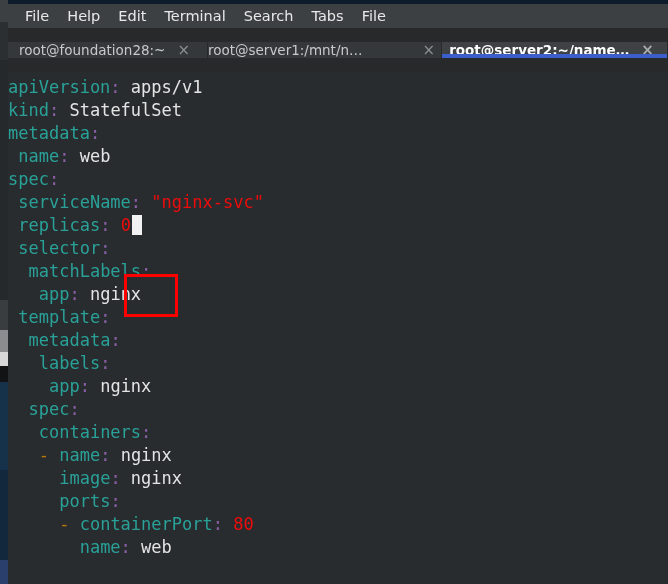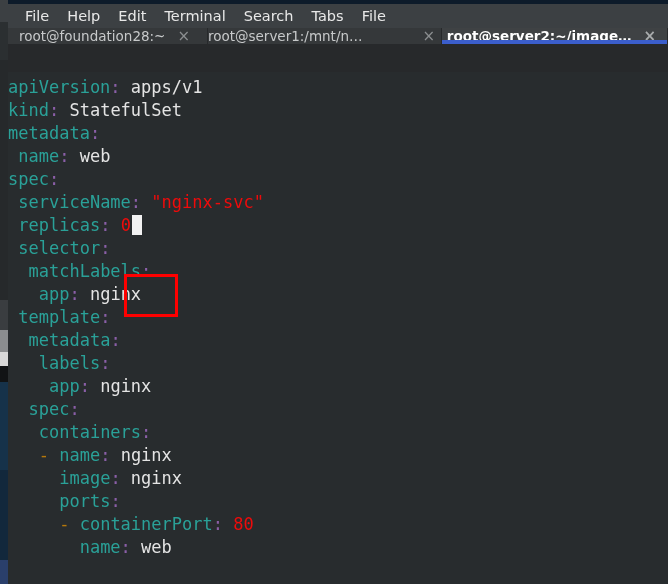--- a/index.html
+++ b/index.html
@@ -60,21 +60,21 @@
     line-height: 24px;
     white-space: nowrap;
     cursor: default;
   }
 
   
   #tab-bar {
     height: 44px;
     background: #27292b;
     display: flex;
-    align-items: flex-start;
+    align-items: center;
     flex: 0 0 auto;
   }
   .tab {
     display: flex;
     align-items: center;
     justify-content: center;
     position: relative;
     background: #35383a;
     color: #c7c9ca;
     font-size: 13.5px;
@@ -173,21 +173,21 @@
   <div id="tab-bar">
     <div class="tab" id="tab-0">
       <span class="tab-label">root@foundation28:~</span>
       <span class="tab-close">×</span>
     </div>
     <div class="tab" id="tab-1">
       <span class="tab-label">root@server1:/mnt/n…</span>
       <span class="tab-close">×</span>
     </div>
     <div class="tab active" id="tab-2">
-      <span class="tab-label">root@server2:~/image…</span>
+      <span class="tab-label">root@server2:~/name…</span>
       <span class="tab-close">×</span>
     </div>
   </div>
 
   <div id="terminal-body">
     <div id="code"><div class="line"><span class="ind"></span><span class="key">apiVersion</span><span class="colon">:</span><span class="val">&nbsp;apps/v1</span></div><div class="line"><span class="ind"></span><span class="key">kind</span><span class="colon">:</span><span class="val">&nbsp;StatefulSet</span></div><div class="line"><span class="ind"></span><span class="key">metadata</span><span class="colon">:</span></div><div class="line"><span class="ind">&nbsp;</span><span class="key">name</span><span class="colon">:</span><span class="val">&nbsp;web</span></div><div class="line"><span class="ind"></span><span class="key">spec</span><span class="colon">:</span></div><div class="line"><span class="ind">&nbsp;</span><span class="key">serviceName</span><span class="colon">:</span><span class="str">&nbsp;"nginx-svc"</span></div><div class="line"><span class="ind">&nbsp;</span><span class="key">replicas</span><span class="colon">:</span><span class="num">&nbsp;0</span><span id="cursor-block"></span></div><div class="line"><span class="ind">&nbsp;</span><span class="key">selector</span><span class="colon">:</span></div><div class="line"><span class="ind">&nbsp;&nbsp;</span><span class="key">matchLabels</span><span class="colon">:</span></div><div class="line"><span class="ind">&nbsp;&nbsp;&nbsp;</span><span class="key">app</span><span class="colon">:</span><span class="val">&nbsp;nginx</span></div><div class="line"><span class="ind">&nbsp;</span><span class="key">template</span><span class="colon">:</span></div><div class="line"><span class="ind">&nbsp;&nbsp;</span><span class="key">metadata</span><span class="colon">:</span></div><div class="line"><span class="ind">&nbsp;&nbsp;&nbsp;</span><span class="key">labels</span><span class="colon">:</span></div><div class="line"><span class="ind">&nbsp;&nbsp;&nbsp;&nbsp;</span><span class="key">app</span><span class="colon">:</span><span class="val">&nbsp;nginx</span></div><div class="line"><span class="ind">&nbsp;&nbsp;</span><span class="key">spec</span><span class="colon">:</span></div><div class="line"><span class="ind">&nbsp;&nbsp;&nbsp;</span><span class="key">containers</span><span class="colon">:</span></div><div class="line"><span class="ind">&nbsp;&nbsp;&nbsp;</span><span class="dash">-&nbsp;</span><span class="key">name</span><span class="colon">:</span><span class="val">&nbsp;nginx</span></div><div class="line"><span class="ind">&nbsp;&nbsp;&nbsp;&nbsp;&nbsp;</span><span class="key">image</span><span class="colon">:</span><span class="val">&nbsp;nginx</span></div><div class="line"><span class="ind">&nbsp;&nbsp;&nbsp;&nbsp;&nbsp;</span><span class="key">ports</span><span class="colon">:</span></div><div class="line"><span class="ind">&nbsp;&nbsp;&nbsp;&nbsp;&nbsp;</span><span class="dash">-&nbsp;</span><span class="key">containerPort</span><span class="colon">:</span><span class="num">&nbsp;80</span></div><div class="line"><span class="ind">&nbsp;&nbsp;&nbsp;&nbsp;&nbsp;&nbsp;&nbsp;</span><span class="key">name</span><span class="colon">:</span><span class="val">&nbsp;web</span></div></div>
     <div id="annotation-box"></div>
   </div>
 
 </div>

